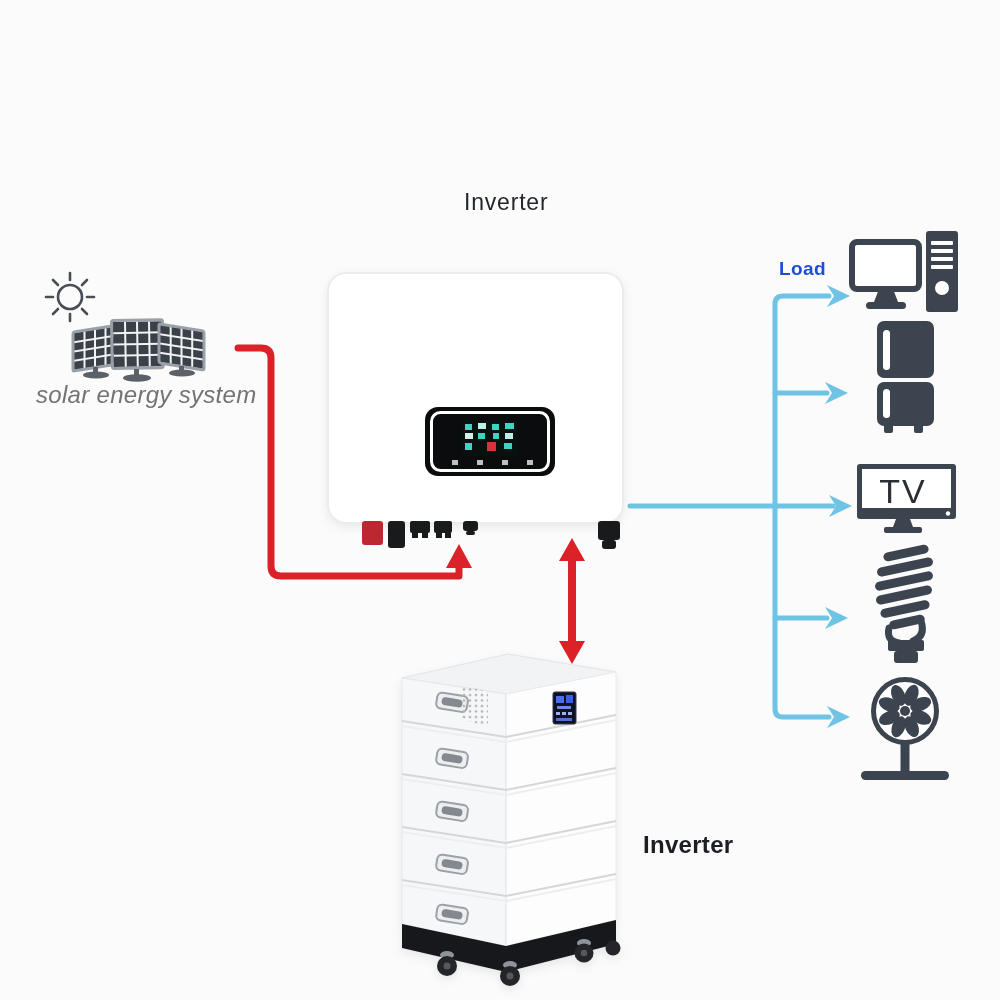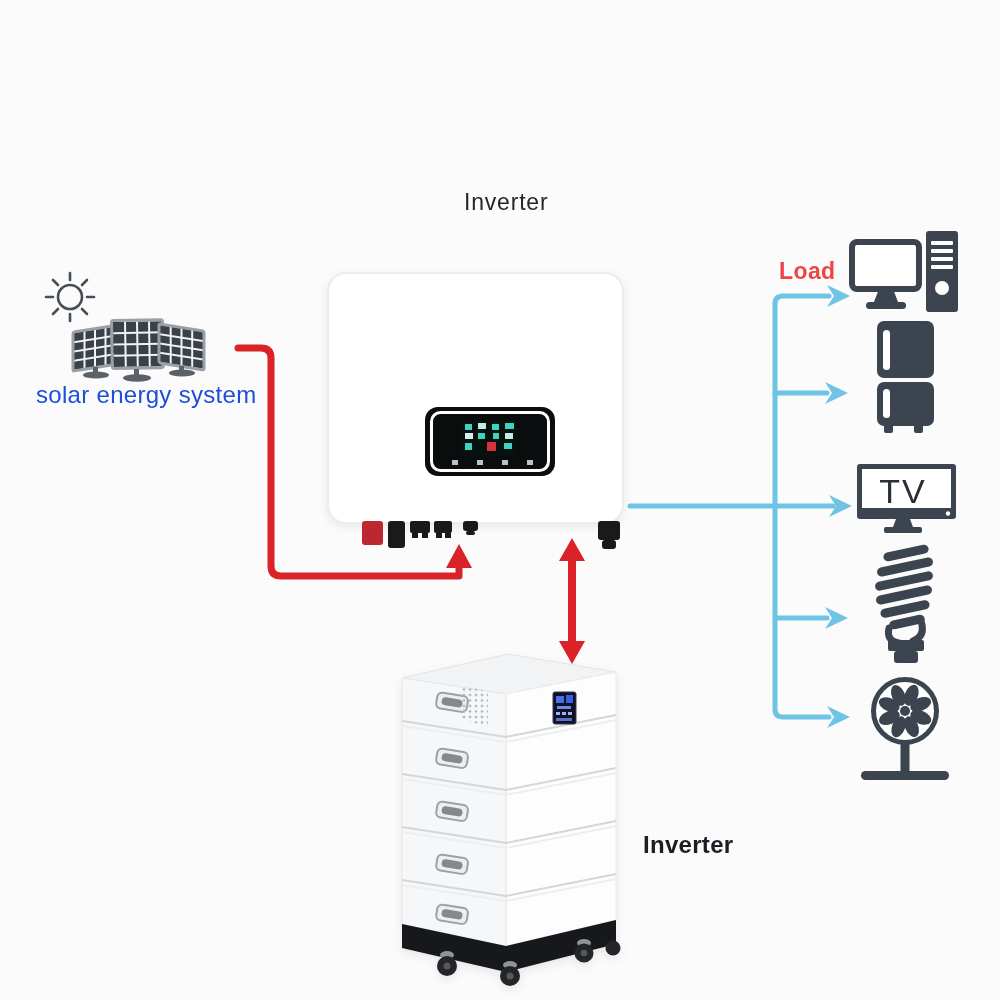--- a/index.html
+++ b/index.html
@@ -4,23 +4,23 @@
 <style>
   html,body{margin:0;padding:0;}
   body{
     width:1000px;height:1000px;position:relative;overflow:hidden;
     background:var(--background,#fbfbfb);
     font-family:"Liberation Sans",sans-serif;
   }
   .stage{position:absolute;inset:0;width:1000px;height:1000px;}
   svg{position:absolute;left:0;top:0;}
   .label{position:absolute;color:#1d2126;white-space:nowrap;}
-  .label-solar{left:36px;top:381px;font-size:24px;font-weight:400;letter-spacing:.3px;color:#1d4ed8;}
+  .label-solar{left:36px;top:381px;font-size:24px;font-weight:400;letter-spacing:.3px;color:#737373;font-style:italic;}
   .label-inverter{left:464px;top:189px;font-size:23px;font-weight:500;letter-spacing:.8px;color:#23272c;}
-  .label-load{left:779px;top:258px;font-size:23px;font-weight:600;letter-spacing:.4px;color:#ef4444;}
+  .label-load{left:779px;top:258px;font-size:19px;font-weight:600;letter-spacing:.4px;color:#1d4ed8;}
   .label-battery{left:643px;top:831px;font-size:24px;font-weight:600;letter-spacing:.3px;color:#1b1e23;}
   .redline{stroke:var(--line-red,#da2228);stroke-width:7;fill:none;stroke-linecap:round;stroke-linejoin:round;}
   .redfill{fill:var(--line-red,#da2228);}
   .blueline{stroke:var(--line-blue,#6fc3e4);stroke-width:5;fill:none;stroke-linecap:round;stroke-linejoin:round;}
   .bluefill{fill:var(--line-blue,#6fc3e4);}
   .dark{fill:var(--icon-dark,#3c4450);}
   .sunstroke{stroke:#474e56;stroke-width:2.6;fill:none;stroke-linecap:round;}
   .panelcell{fill:#3a4148;}
   .panelgrid{stroke:#f2f3f4;stroke-width:2;}
   .panelframe{fill:none;stroke:#99a0a8;stroke-width:3;}

